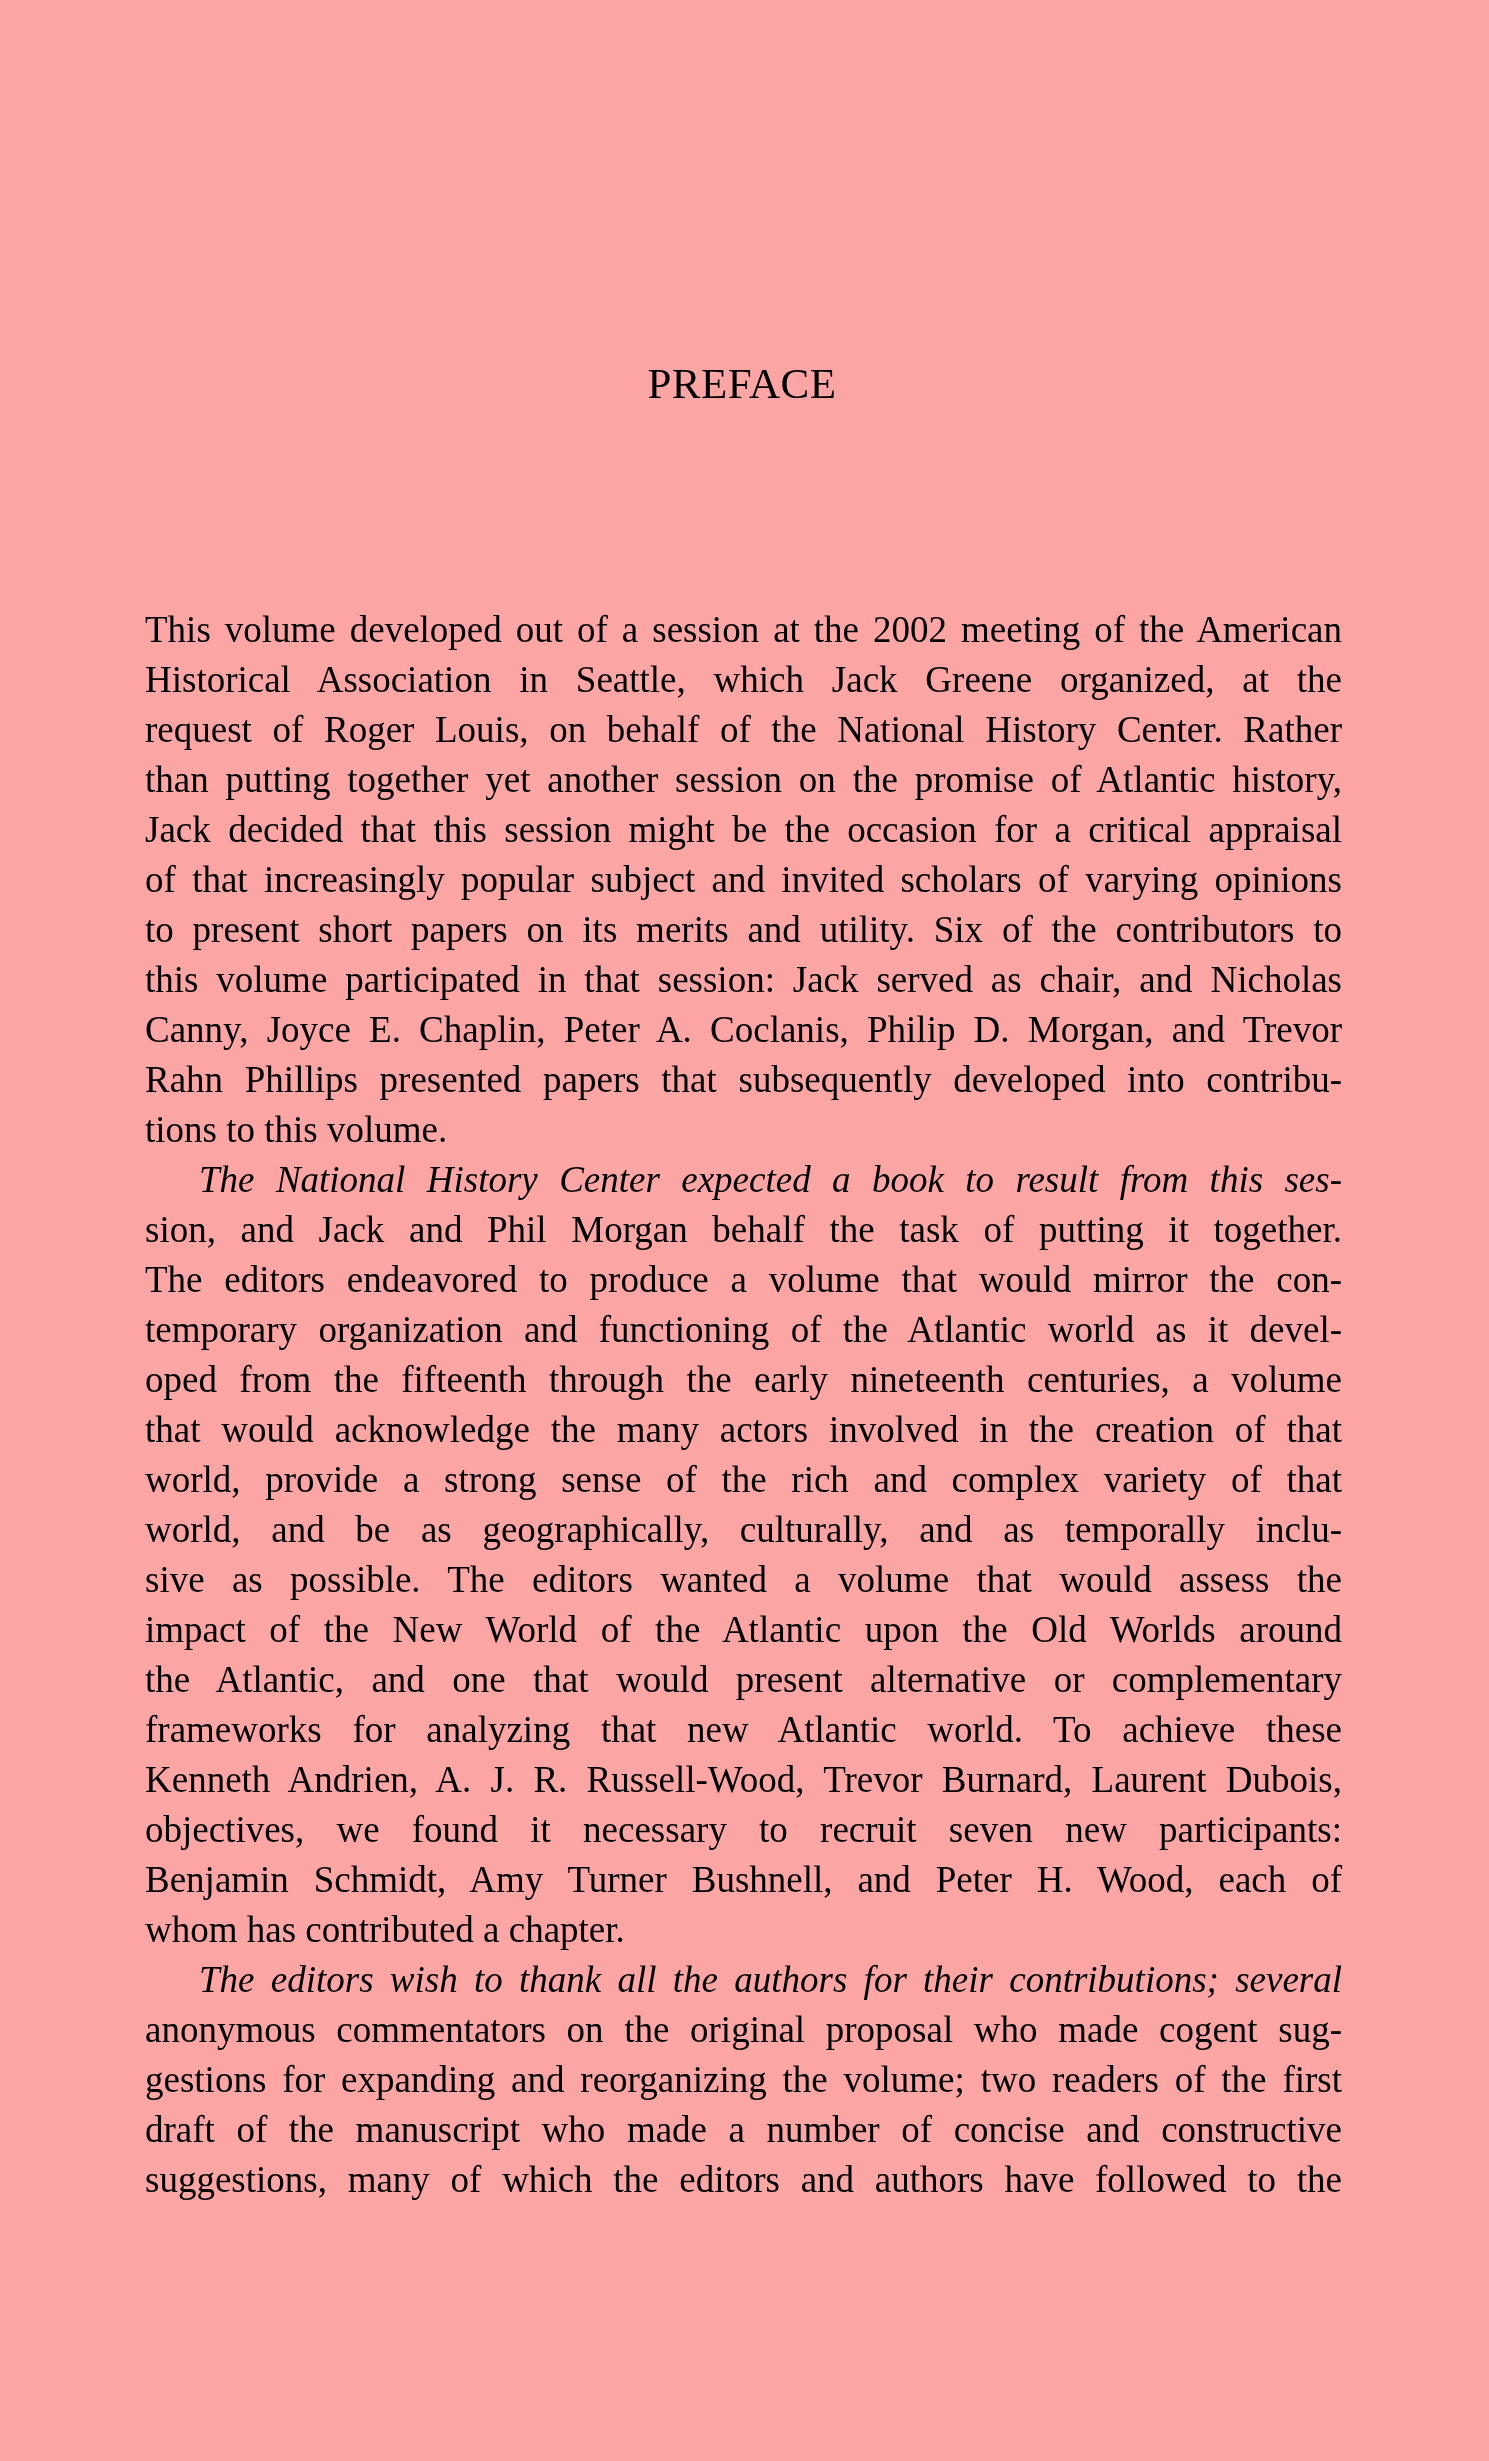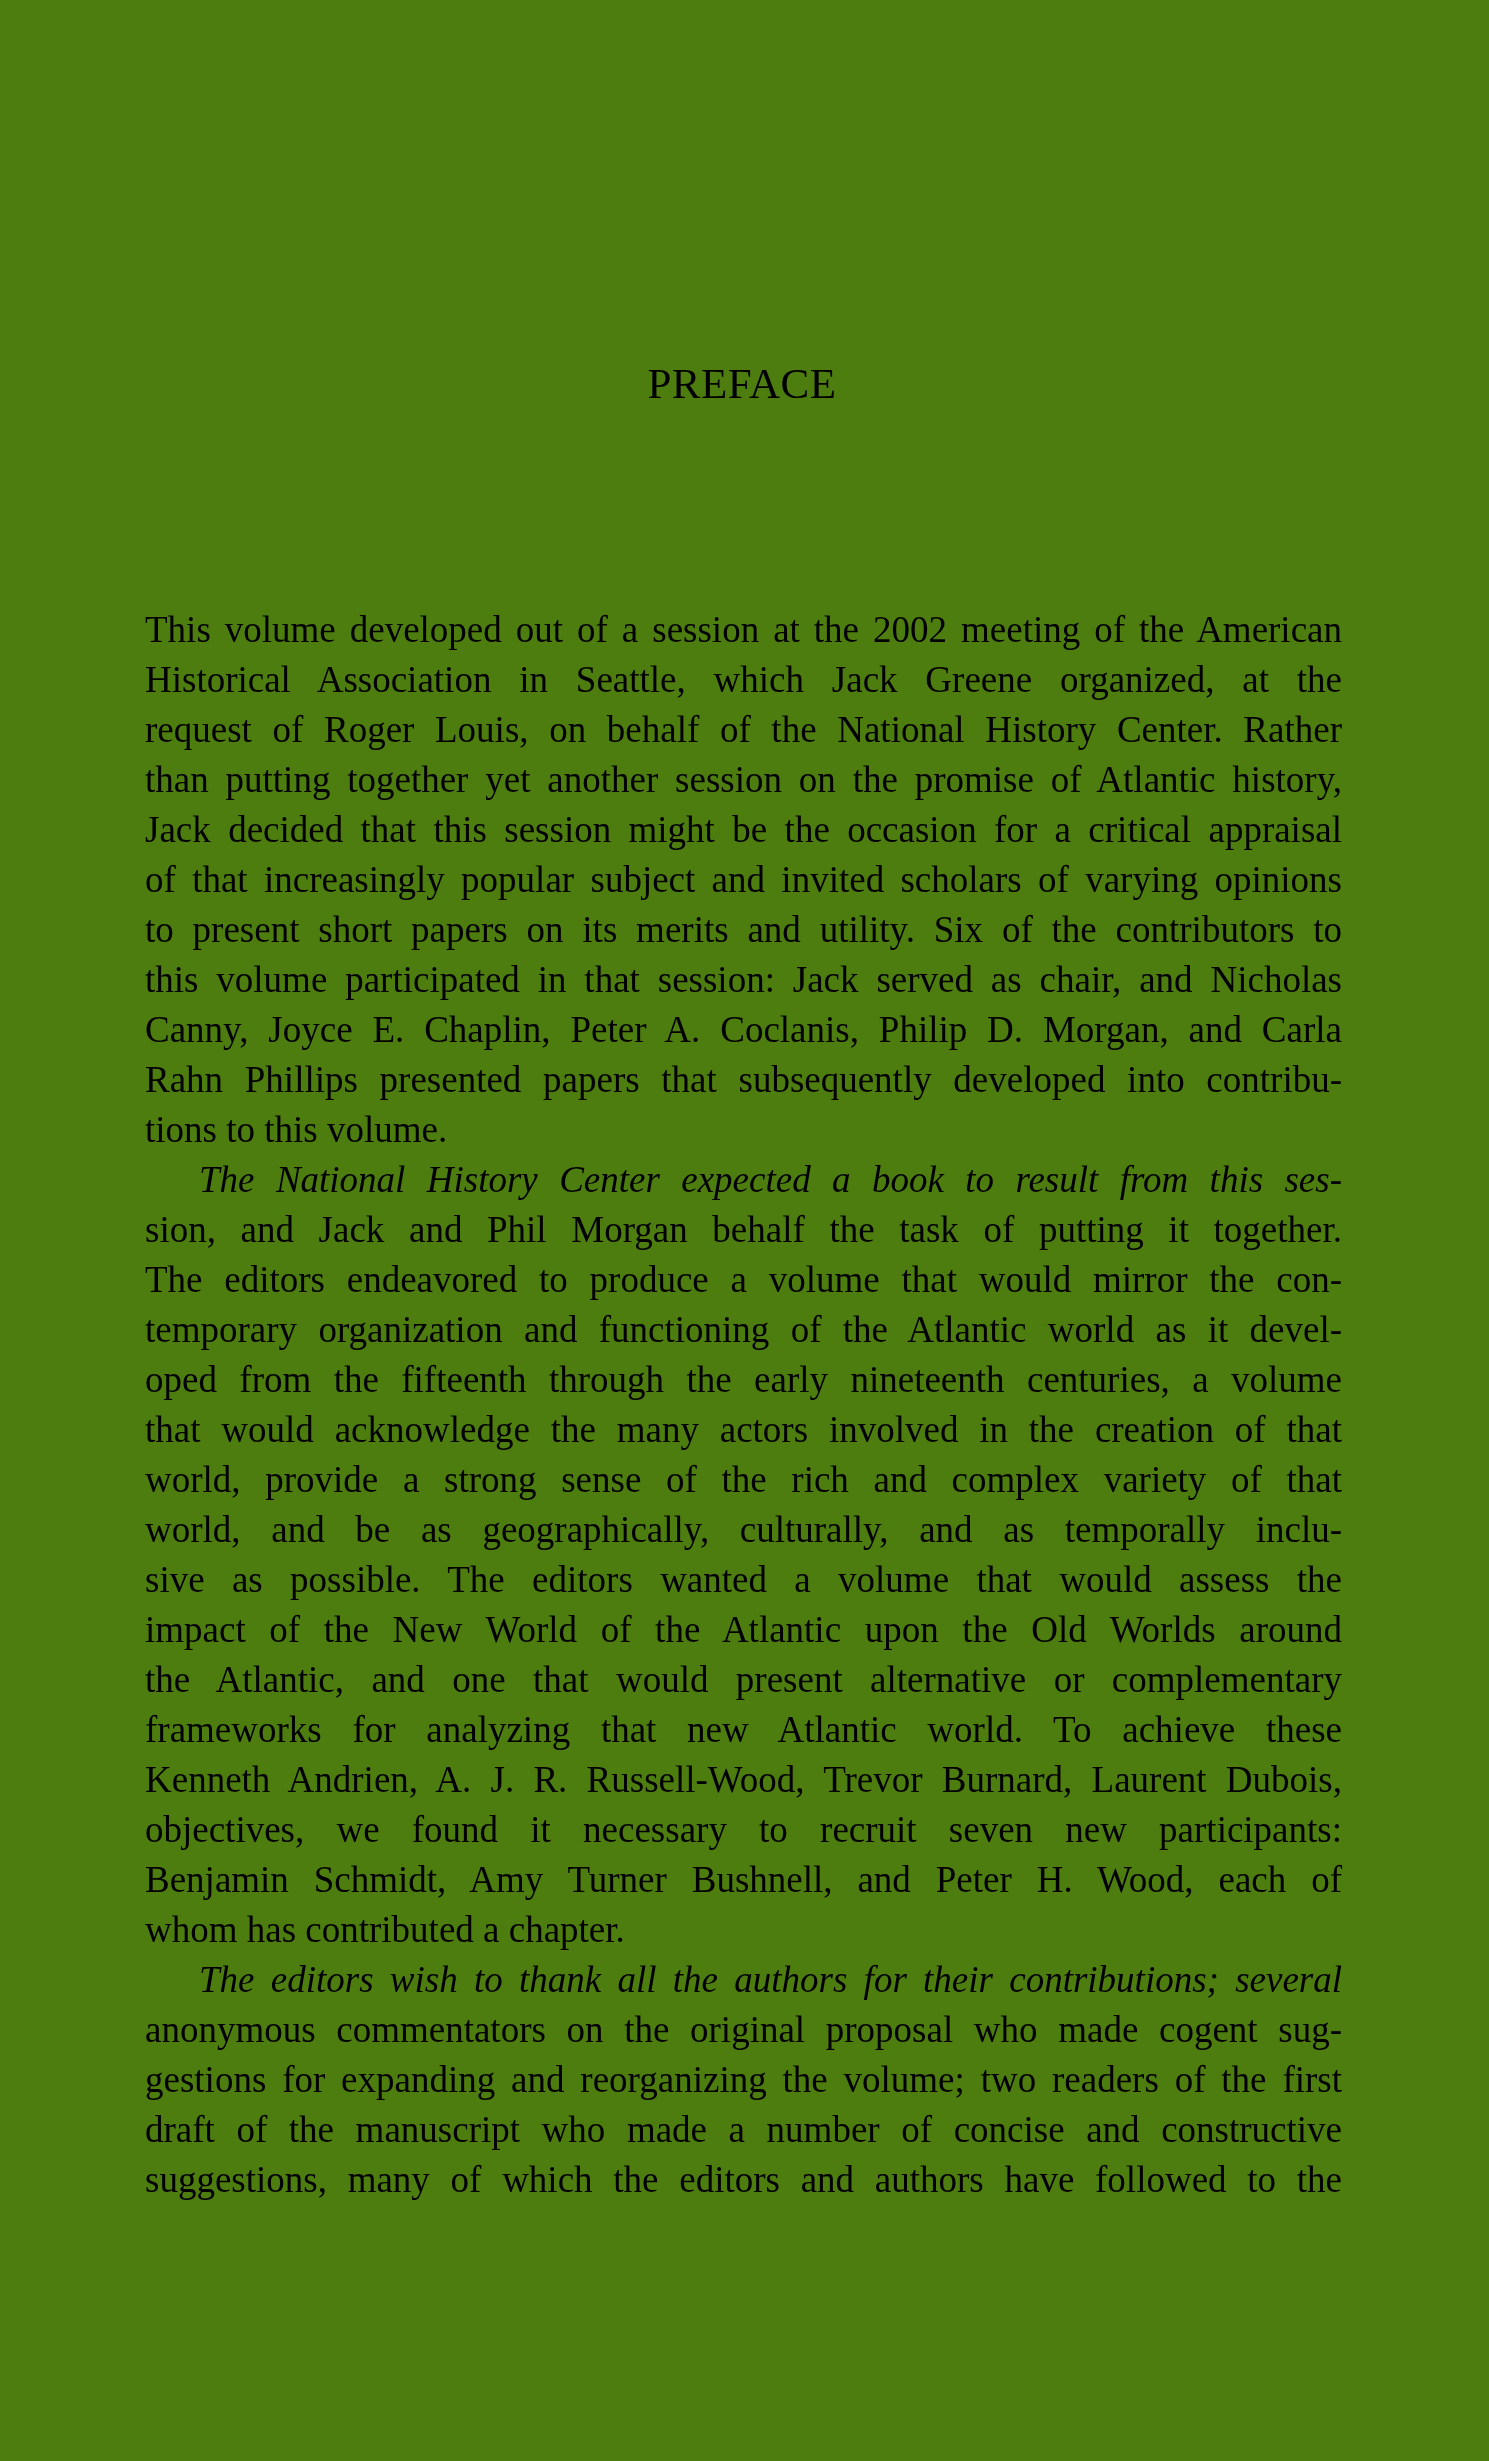--- a/index.html
+++ b/index.html
@@ -14,21 +14,21 @@
       overflow: hidden;
       color: #000000;
       font-family: "Liberation Serif", "DejaVu Serif", serif;
     }
     .page {
       position: absolute;
       left: 0;
       top: 0;
       width: 1489px;
       height: 2461px;
-      background: #4d7c0f;
+      background: #fca5a5;
     }
     .title {
       position: absolute;
       left: 0;
       width: 1484px;
       top: 359px;
       margin: 0;
       text-align: center;
       font-size: 43px;
       line-height: 50px;
@@ -69,21 +69,21 @@
 
     <div class="paragraph">
       <span class="line">This volume developed out of a session at the 2002 meeting of the American</span>
       <span class="line">Historical Association in Seattle, which Jack Greene organized, at the</span>
       <span class="line">request of Roger Louis, on behalf of the National History Center. Rather</span>
       <span class="line">than putting together yet another session on the promise of Atlantic history,</span>
       <span class="line">Jack decided that this session might be the occasion for a critical appraisal</span>
       <span class="line">of that increasingly popular subject and invited scholars of varying opinions</span>
       <span class="line">to present short papers on its merits and utility. Six of the contributors to</span>
       <span class="line">this volume participated in that session: Jack served as chair, and Nicholas</span>
-      <span class="line">Canny, Joyce E. Chaplin, Peter A. Coclanis, Philip D. Morgan, and Carla</span>
+      <span class="line">Canny, Joyce E. Chaplin, Peter A. Coclanis, Philip D. Morgan, and Trevor</span>
       <span class="line">Rahn Phillips presented papers that subsequently developed into contribu-</span>
       <span class="line last">tions to this volume.</span>
     </div>
 
     <div class="paragraph">
       <span class="line first-indent">The National History Center expected a book to result from this ses-</span>
       <span class="line">sion, and Jack and Phil Morgan behalf the task of putting it together.</span>
       <span class="line">The editors endeavored to produce a volume that would mirror the con-</span>
       <span class="line">temporary organization and functioning of the Atlantic world as it devel-</span>
       <span class="line">oped from the fifteenth through the early nineteenth centuries, a volume</span>

